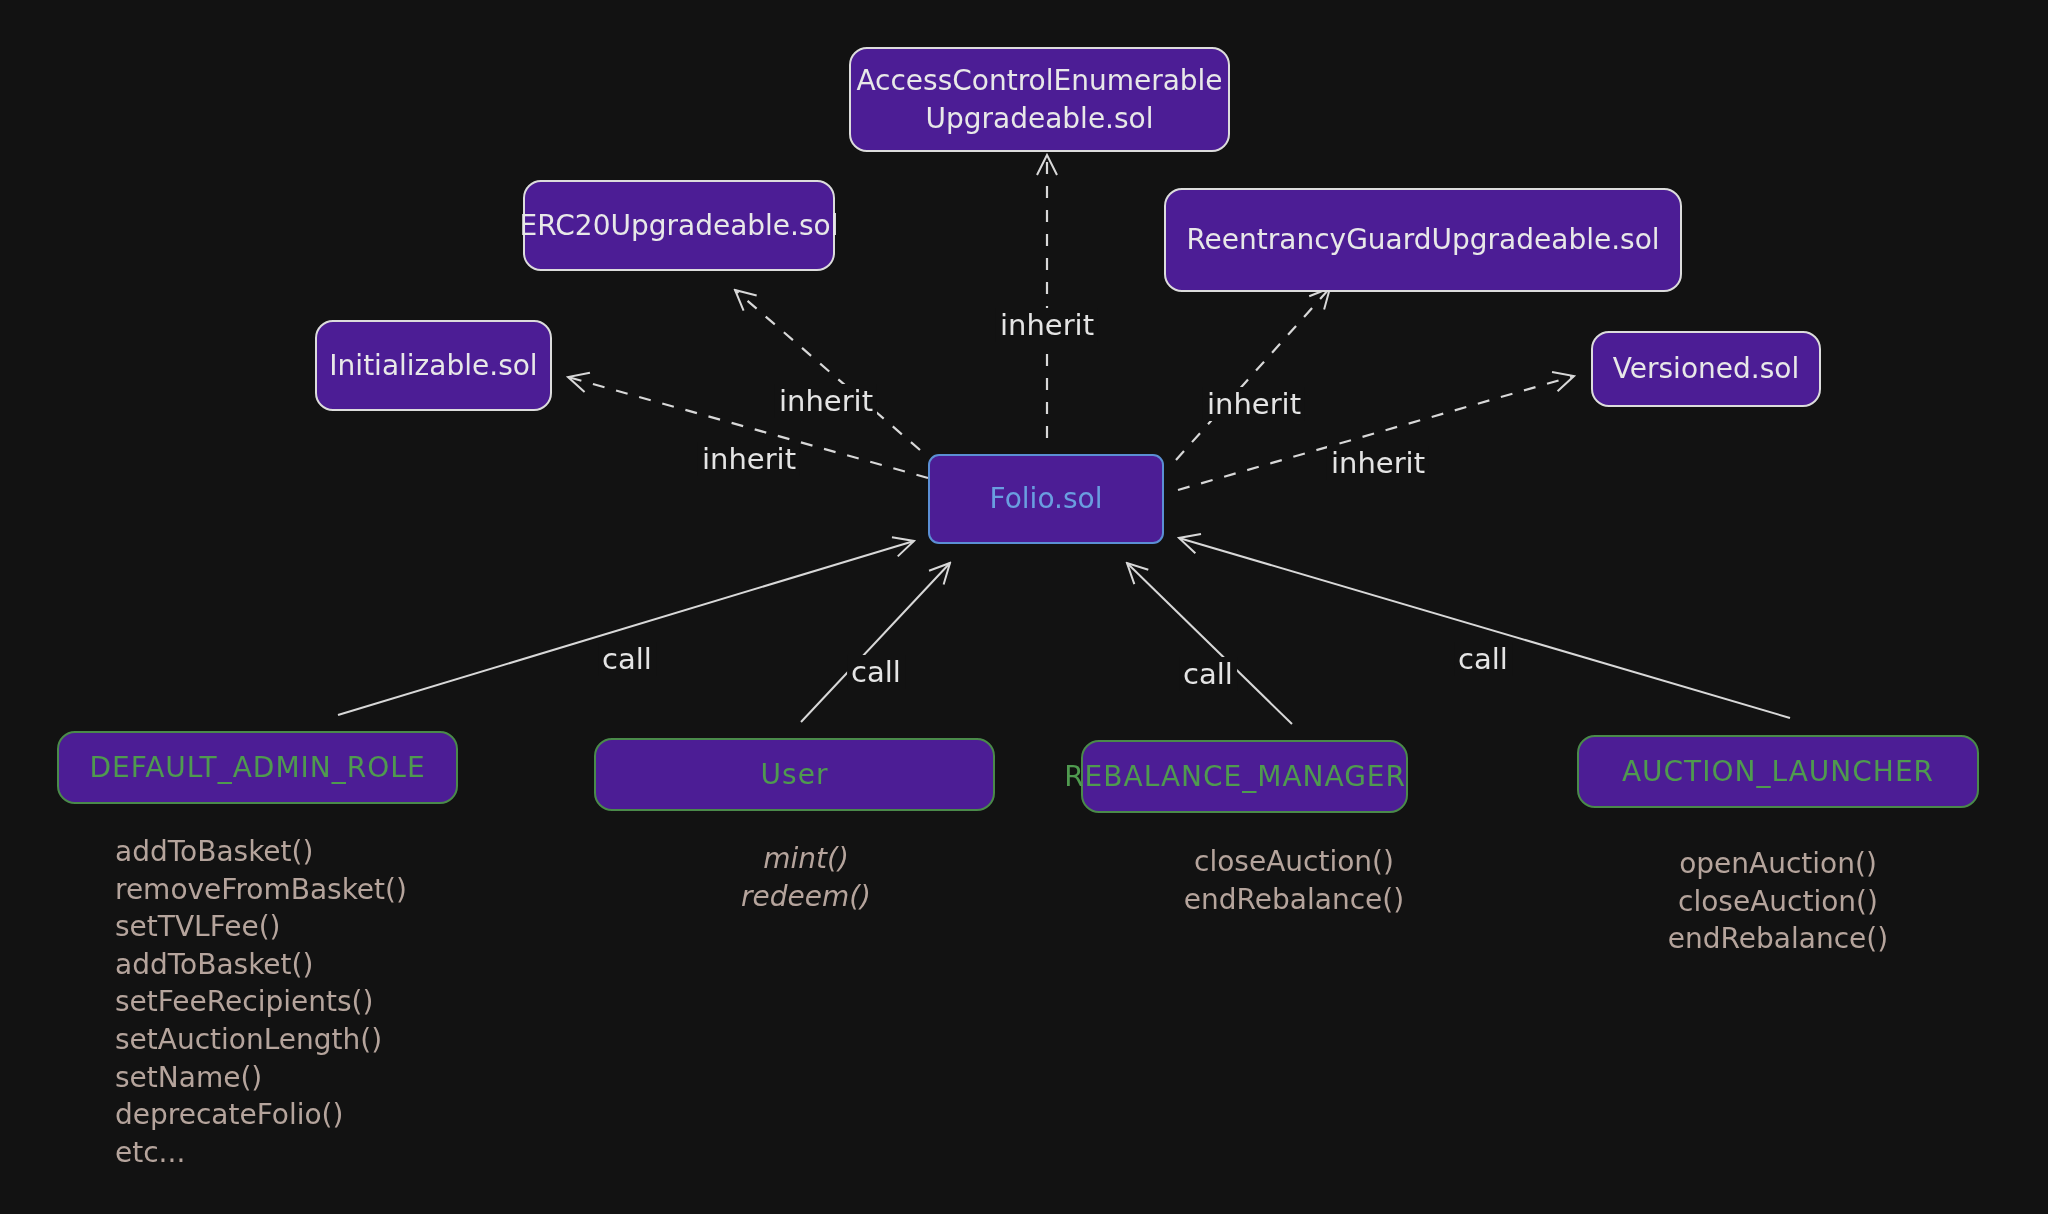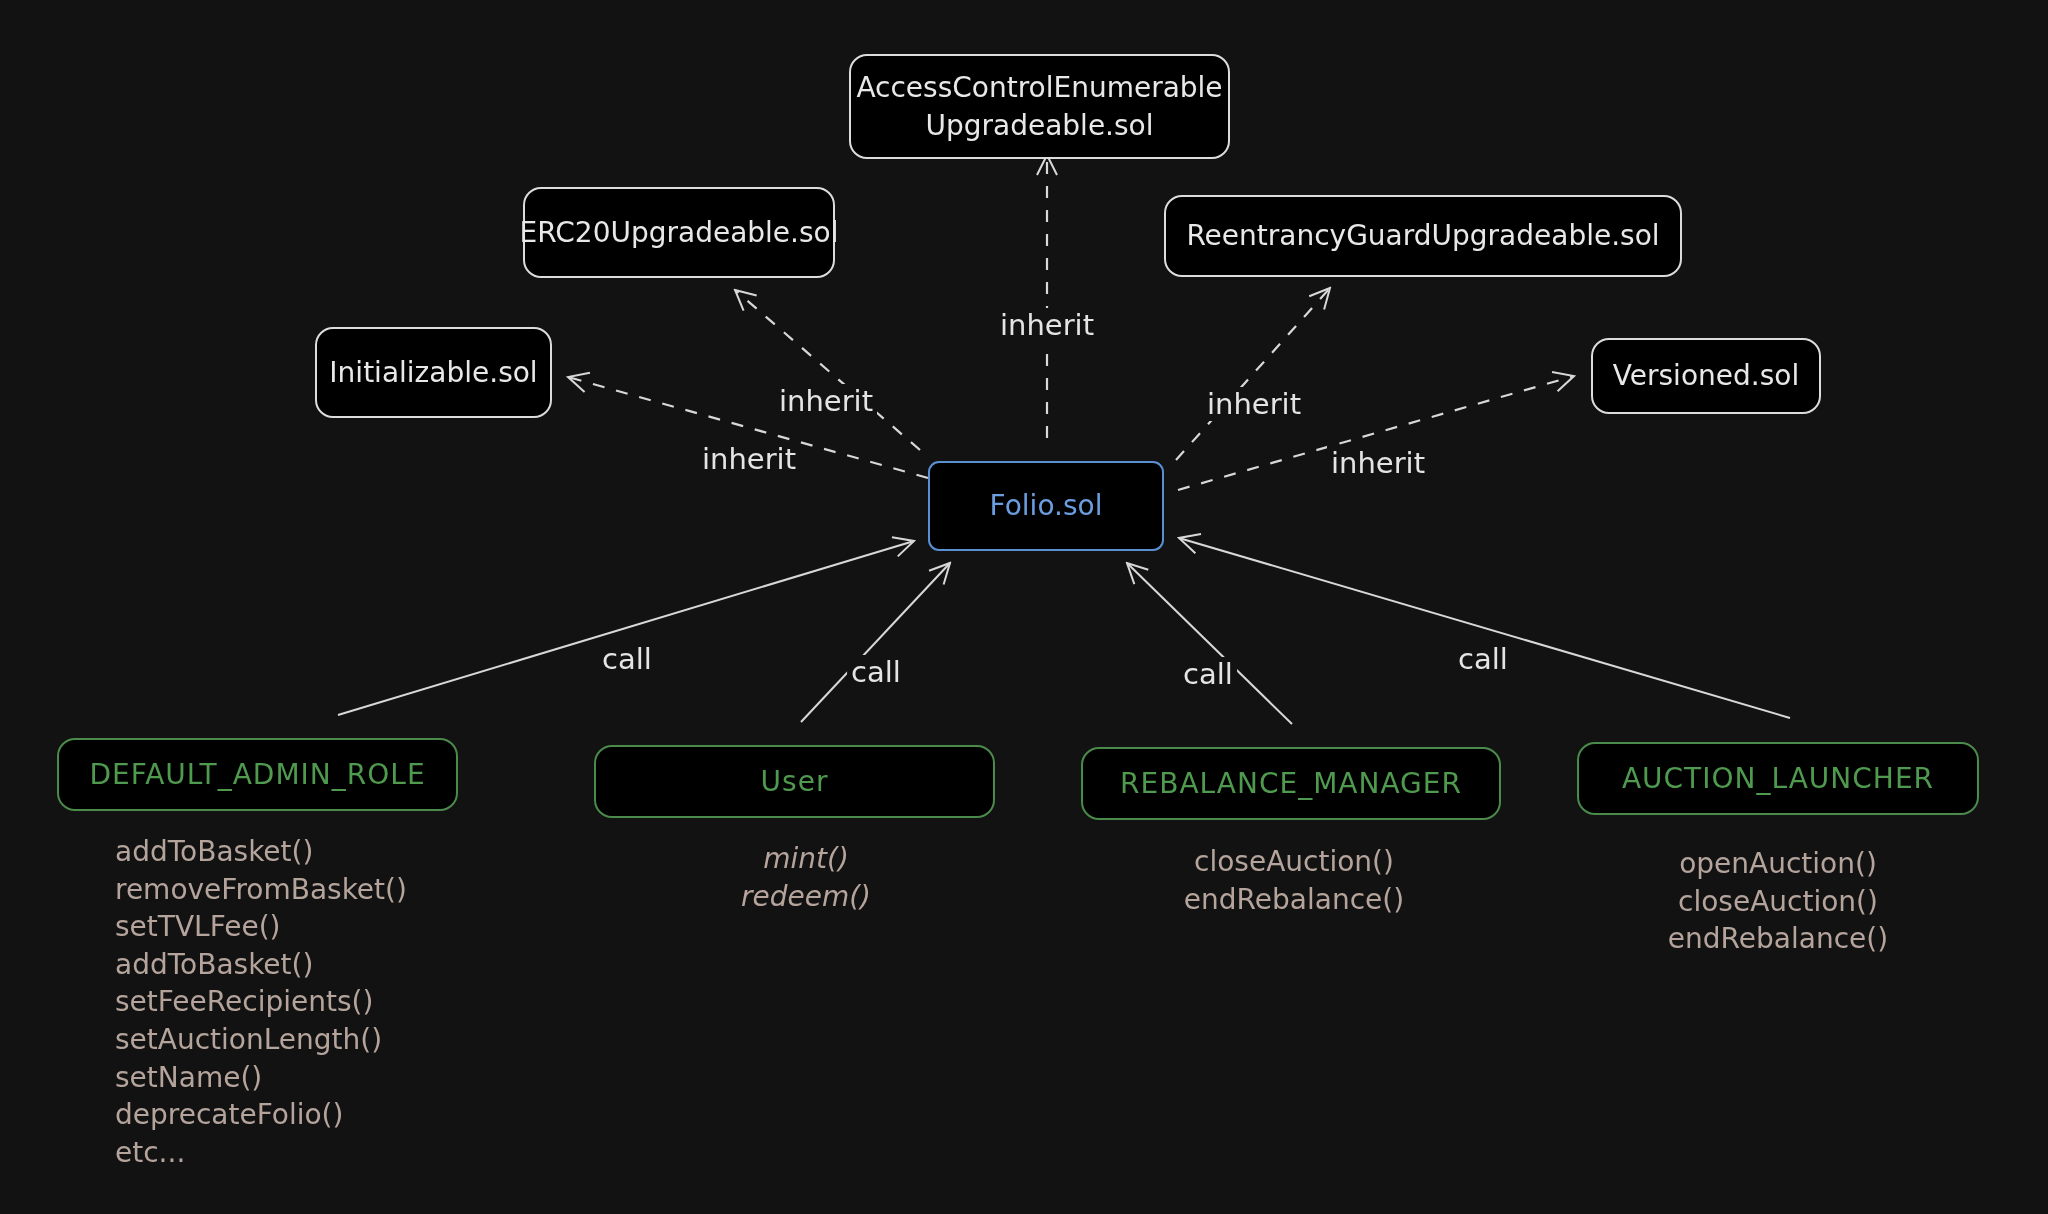--- a/index.html
+++ b/index.html
@@ -2,21 +2,21 @@
 <html><head>
 <meta charset="utf-8">
 <style>
   html, body { margin:0; padding:0; background:#121212; }
   body { width:2048px; height:1214px; position:relative; overflow:hidden;
          font-family:"Liberation Sans", sans-serif; }
   svg#edges { position:absolute; left:0; top:0; width:2048px; height:1214px; }
   .node { position:absolute; box-sizing:border-box; border:2.5px solid #dcdcdc; border-radius:18px;
           display:flex; align-items:center; justify-content:center; text-align:center;
           color:#e8e8e8; font-family:"DejaVu Sans", sans-serif; font-size:28px; line-height:38px;
-          background:#000000;margin-top:7px; }
+          background:#4c1d95; }
   .node.center { border-color:#5b8fd4; color:#6a9ee0;border-radius:11px; }
   .node.role { border-color:#4a8a4a; color:#4f9a4f; letter-spacing:1px; }
   .elabel { position:absolute; color:#e4e4e4; font-size:29px; font-family:"DejaVu Sans", sans-serif;
             background:#121212; padding:0 4px; transform:translate(-50%,-50%); white-space:nowrap;margin-top:31px; }
   .fnlist { position:absolute; color:#b5a49c; font-family:"DejaVu Sans", sans-serif; font-size:28px; line-height:37.6px; }
   .fnlist.center { text-align:center; }
   .fnlist div { white-space:nowrap; }
 </style>
 </head>
 <body>
@@ -50,41 +50,41 @@
 <div class="elabel" style="left:1208px;top:643px;">call</div>
 <div class="elabel" style="left:1483px;top:628px;">call</div>
 
 <div class="node" style="left:849px;top:47px;width:381px;height:105px;flex-direction:column;">
   <span>AccessControlEnumerable</span>
   <span>Upgradeable.sol</span>
 </div>
 <div class="node" style="left:523px;top:180px;width:312px;height:91px;">
   <span>ERC20Upgradeable.sol</span>
 </div>
-<div class="node" style="left:1164px;top:188px;width:518px;height:82px;">
+<div class="node" style="left:1164px;top:188px;width:518px;height:104px;">
   <span>ReentrancyGuardUpgradeable.sol</span>
 </div>
 <div class="node" style="left:315px;top:320px;width:237px;height:91px;">
   <span>Initializable.sol</span>
 </div>
 <div class="node" style="left:1591px;top:331px;width:230px;height:76px;">
   <span>Versioned.sol</span>
 </div>
 
 <div class="node center" style="left:928px;top:454px;width:236px;height:90px;">
   <span>Folio.sol</span>
 </div>
 
 <div class="node role" style="left:57px;top:731px;width:401px;height:73px;">
   <span>DEFAULT_ADMIN_ROLE</span>
 </div>
 <div class="node role" style="left:594px;top:738px;width:401px;height:73px;">
   <span>User</span>
 </div>
-<div class="node role" style="left:1081px;top:740px;width:420px;height:73px;">
+<div class="node role" style="left:1081px;top:740px;width:327px;height:73px;justify-content:flex-end;">
   <span>REBALANCE_MANAGER</span>
 </div>
 <div class="node role" style="left:1577px;top:735px;width:402px;height:73px;">
   <span>AUCTION_LAUNCHER</span>
 </div>
 
 <div class="fnlist" style="left:115px;top:833px;">
   <div>addToBasket()</div>
   <div>removeFromBasket()</div>
   <div>setTVLFee()</div>

